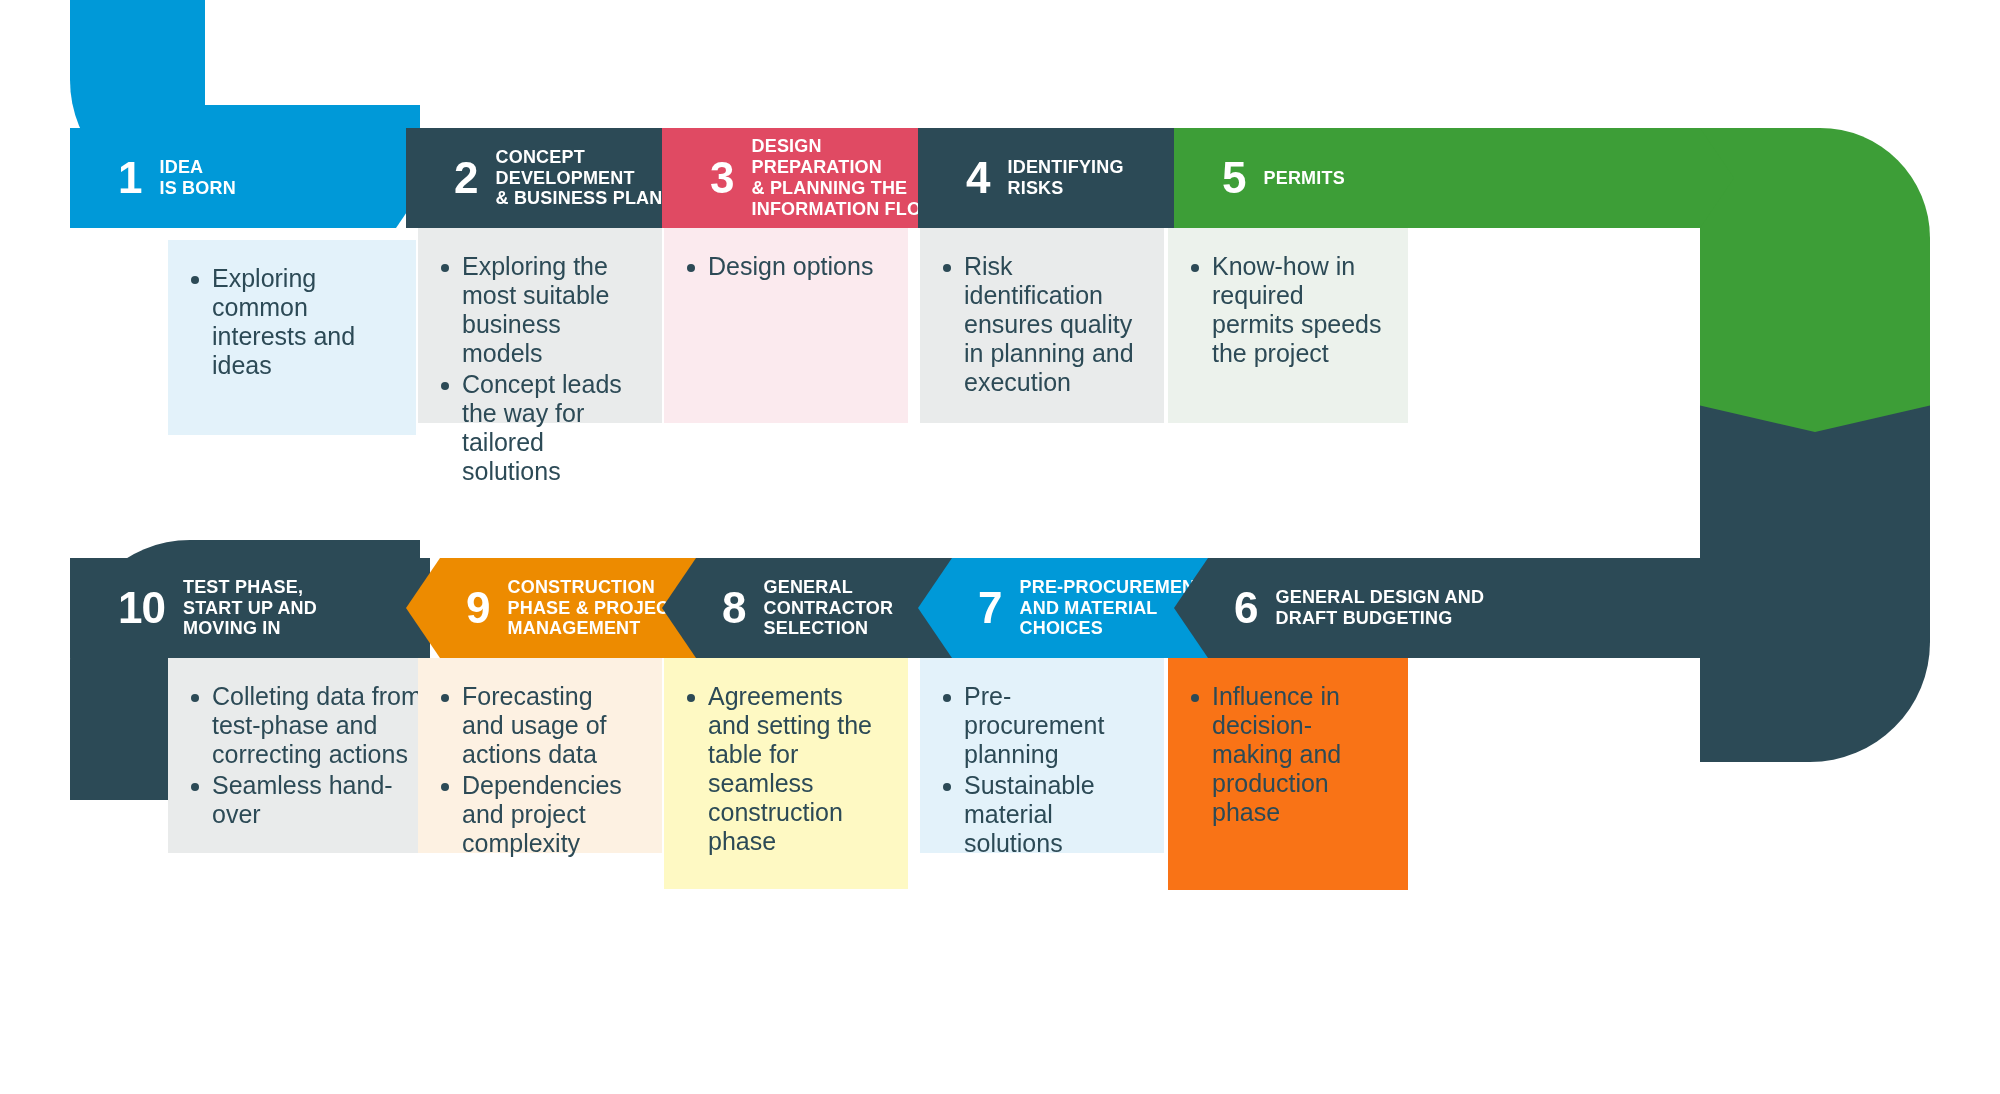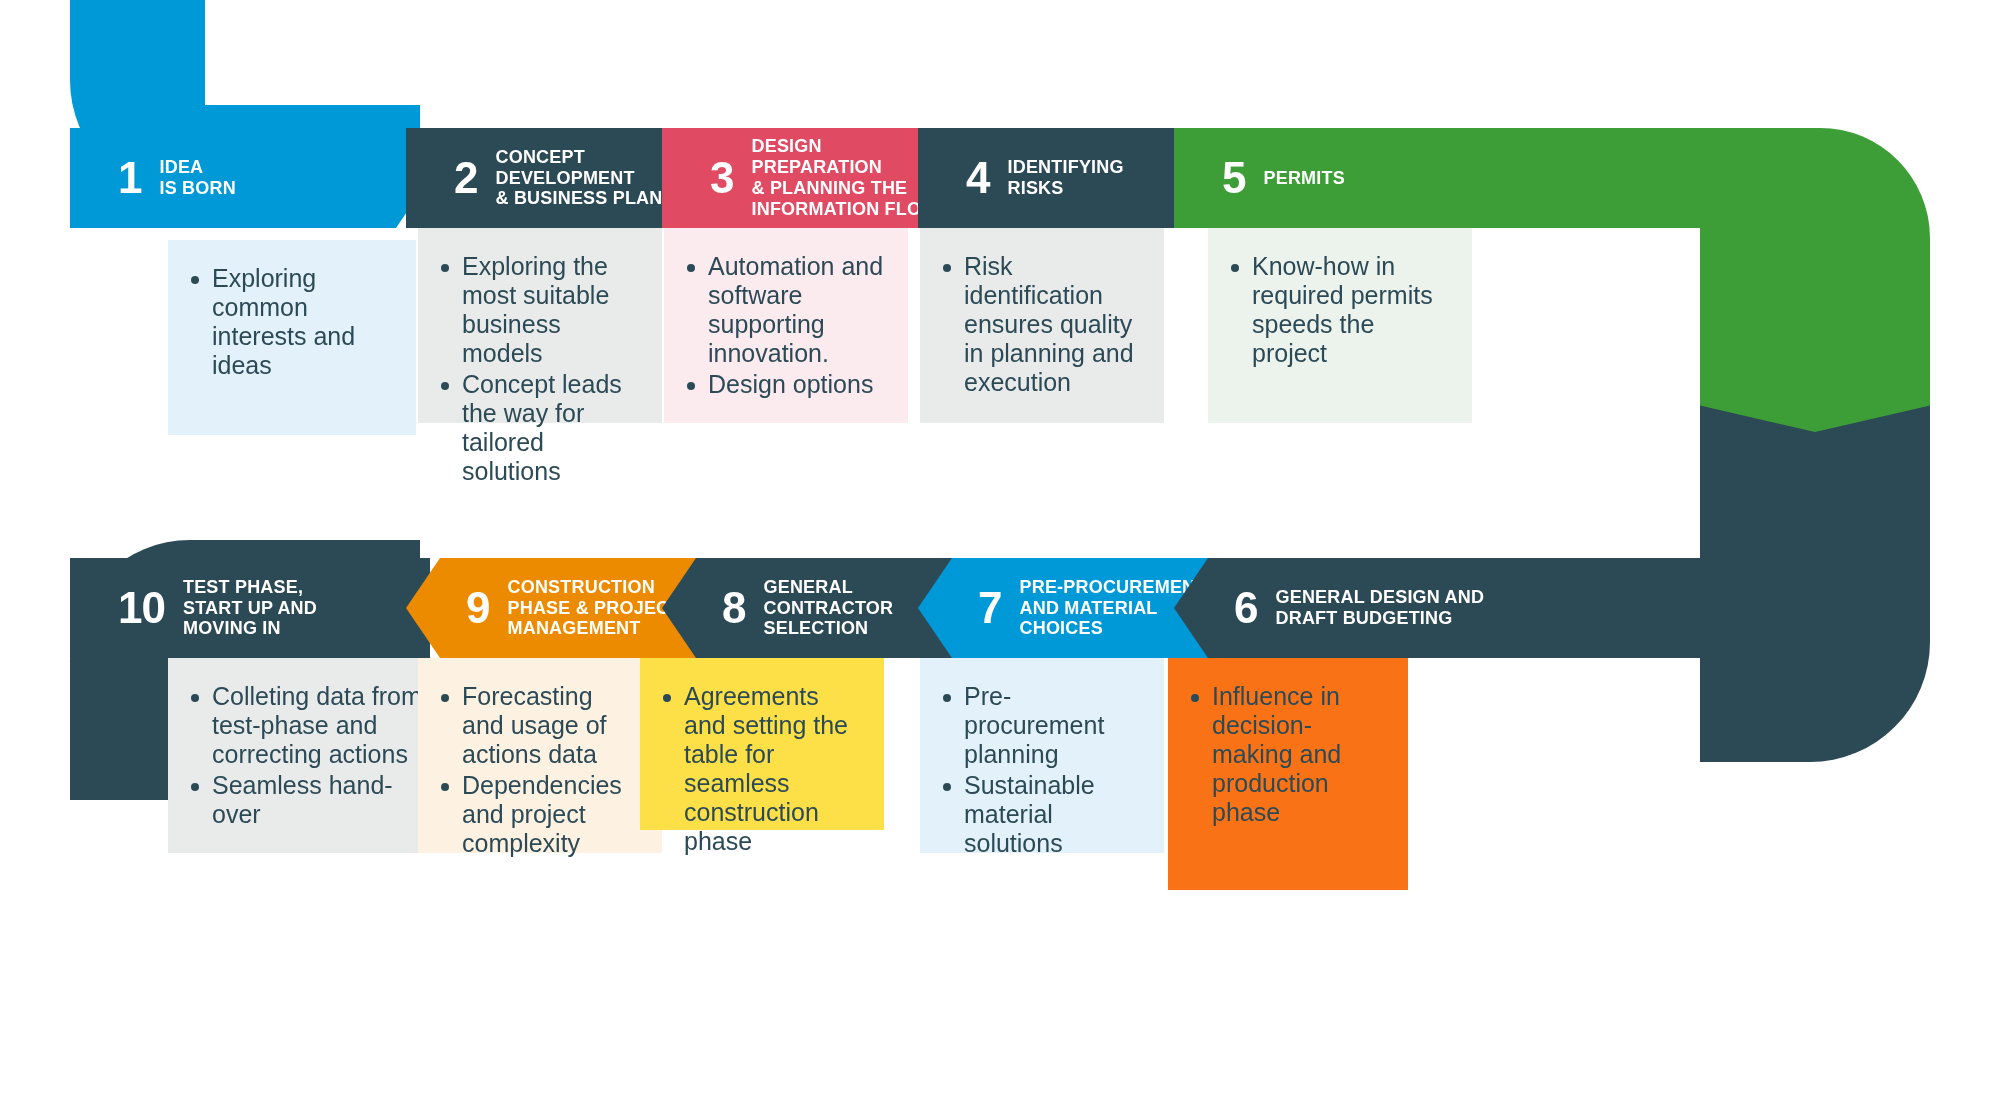--- a/index.html
+++ b/index.html
@@ -217,49 +217,48 @@
         </ul>
       </div>
       <div class="panel" style="left: 418px; top: 228px; width: 244px; height: 195px; background: rgb(233, 235, 235);">
         <ul>
           <li>Exploring the most suitable business models</li>
           <li>Concept leads the way for tailored solutions</li>
         </ul>
       </div>
       <div class="panel" style="left: 664px; top: 228px; width: 244px; height: 195px; background: rgb(251, 234, 238);">
         <ul>
-          <li>Automation and software supporting innovation.</li>
           <li>Design options</li>
         </ul>
       </div>
       <div class="panel" style="left: 920px; top: 228px; width: 244px; height: 195px; background: rgb(233, 235, 235);">
         <ul>
           <li>Risk identification ensures quality in planning and execution</li>
         </ul>
       </div>
-      <div class="panel" style="left: 1168px; top: 228px; width: 264px; height: 195px; background: rgb(236, 242, 236); margin-left: 40px;">
+      <div class="panel" style="left: 1168px; top: 228px; width: 240px; height: 195px; background: rgb(236, 242, 236);">
         <ul>
           <li>Know-how in required permits speeds the project</li>
         </ul>
       </div>
     </div>
   <div id="panels-bottom">
       <div class="panel" style="left: 168px; top: 658px; width: 288px; height: 195px; background: rgb(233, 235, 235);">
         <ul>
           <li>Colleting data from test-phase and correcting actions</li>
           <li>Seamless hand-over</li>
         </ul>
       </div>
       <div class="panel" style="left: 418px; top: 658px; width: 244px; height: 195px; background: rgb(253, 241, 226);">
         <ul>
           <li>Forecasting and usage of actions data</li>
           <li>Dependencies and project complexity</li>
         </ul>
       </div>
-      <div class="panel" style="left: 640px; top: 658px; width: 244px; height: 172px; background: #fde047;">
+      <div class="panel" style="left: 664px; top: 658px; width: 244px; height: 231px; background: #fef9c3;">
         <ul>
           <li>Agreements and setting the table for seamless construction phase</li>
         </ul>
       </div>
       <div class="panel" style="left: 920px; top: 658px; width: 244px; height: 195px; background: rgb(227, 242, 250);">
         <ul>
           <li>Pre-procurement planning</li>
           <li>Sustainable material solutions</li>
         </ul>
       </div>

